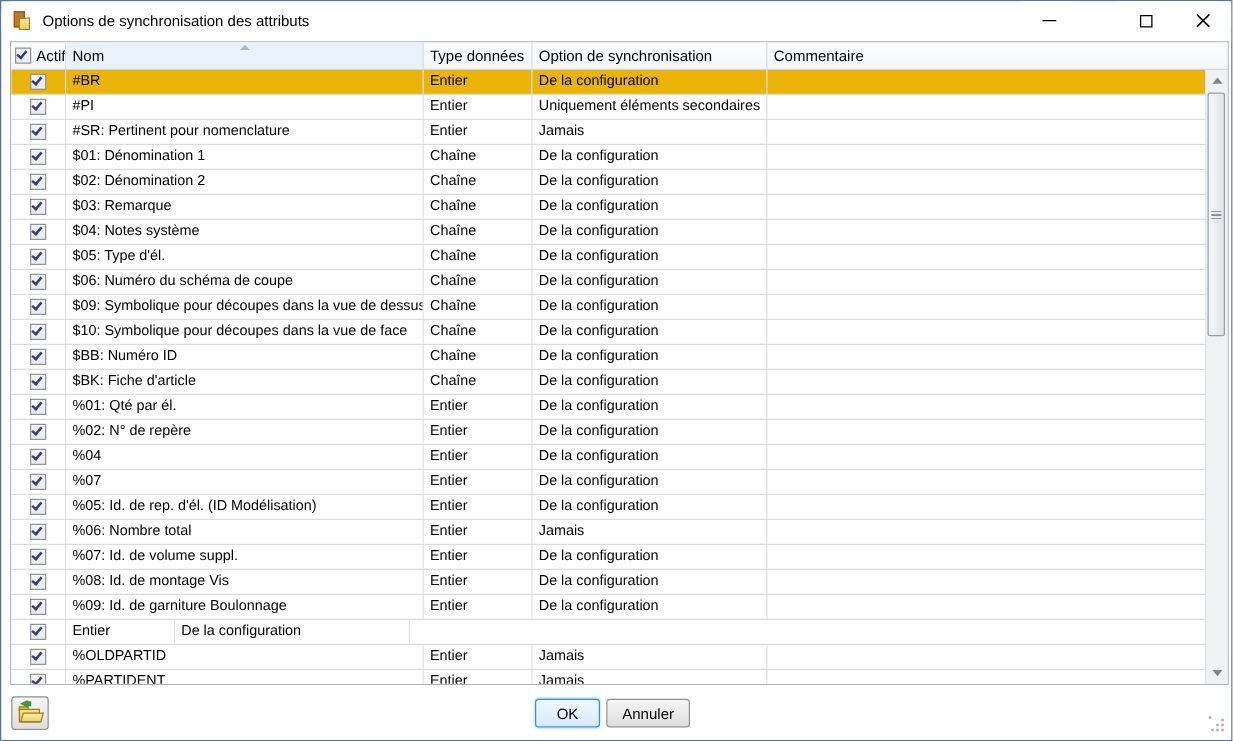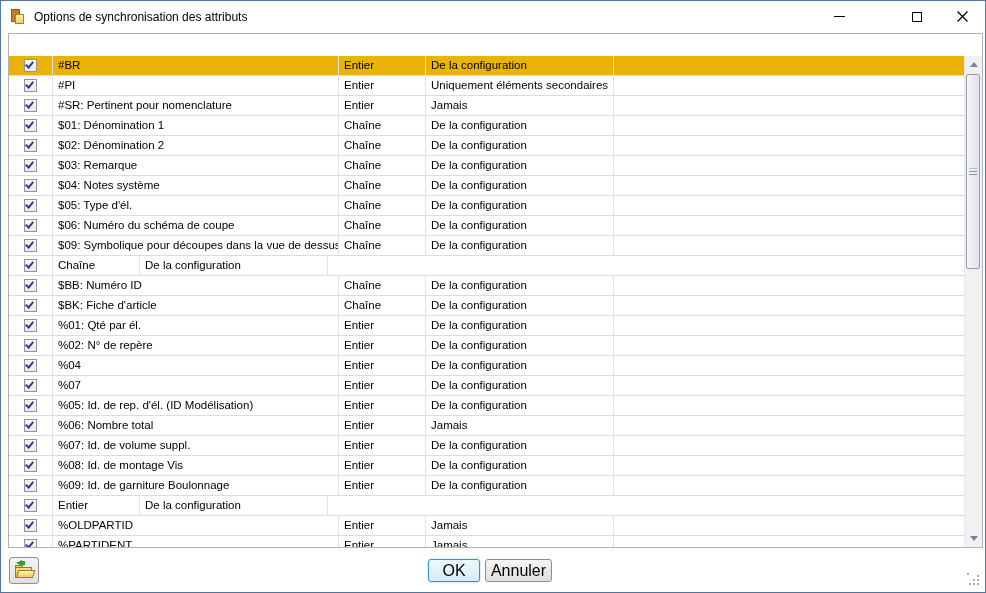--- a/index.html
+++ b/index.html
@@ -53,21 +53,21 @@
   .sb-up { top:0; } .sb-down { bottom:0; }
   .tri-up   { width:0; height:0; border-left:4px solid transparent; border-right:4px solid transparent; border-bottom:5px solid #7b838d; }
   .tri-down { width:0; height:0; border-left:4px solid transparent; border-right:4px solid transparent; border-top:5px solid #7b838d; }
   .sb-thumb { position:absolute; left:1px; right:2px; top:18px; height:195px;
     border:1px solid #98a0ab; border-radius:2px; background:linear-gradient(to right,#f5f6f7,#dfe2e6); }
   .sb-thumb .grip { position:absolute; left:50%; top:50%; width:8px; height:7px; transform:translate(-50%,-50%);
     background:repeating-linear-gradient(#8a939e 0 1px, transparent 1px 3px); }
 
   
   .btn { position:absolute; height:23px; border:1px solid #8e8f8f; border-radius:3px;
-    background:linear-gradient(#f5f5f5,#dfdfdf); display:flex; align-items:center; justify-content:center; font-size:16px; }
+    background:linear-gradient(#f5f5f5,#dfdfdf); display:flex; align-items:center; justify-content:center; font-size:12px; }
   .btn-folder { left:8px; top:556px; width:30px; height:27px; }
   .btn-ok { left:427px; top:558px; width:52px; border:1px solid #2f96de; background:linear-gradient(#f0f8fe,#d6ebfa); box-shadow:0 0 2px #7ec3ef; }
   .btn-cancel { left:484px; top:558px; width:67px; }
 
   .folder-icon { position:relative; width:20px; height:16px; }
   .folder-icon .tab  { position:absolute; left:1px; top:2px; width:8px; height:4px; background:#eec452; border:1px solid #9c7c20; }
   .folder-icon .back { position:absolute; left:1px; top:4px; width:17px; height:11px; background:linear-gradient(#fbe38c,#e9bc46); border:1px solid #9c7c20; }
   .folder-icon .flap { position:absolute; left:2px; top:7px; width:17px; height:8px; background:linear-gradient(#fff0b2,#f2cd5c); border:1px solid #9c7c20; transform:skewX(-16deg); transform-origin:bottom left; }
   .folder-icon .arrow { position:absolute; left:2px; top:-3px; width:0; height:0;
     border-top:3px solid transparent; border-bottom:3px solid transparent; border-right:6px solid #2e9e3a; }
@@ -96,20 +96,41 @@
       <span class="glyph-max"></span>
     </div>
   <div class="win-btn btn-close">
     <svg width="11" height="11" viewBox="0 0 11 11">
         <line x1="0.5" y1="0.5" x2="10.5" y2="10.5" stroke="#000" stroke-width="1.2"></line>
         <line x1="10.5" y1="0.5" x2="0.5" y2="10.5" stroke="#000" stroke-width="1.2"></line>
       </svg>
   </div>
 
   <div class="table">
+    <div class="thead">
+      <div class="th th-actif">
+        <span class="checkbox">
+            <span class="check"></span>
+          </span>
+        <span>Actif</span>
+      </div>
+      <div class="th th-nom">
+        <span>Nom</span>
+        <span class="sort-arrow"></span>
+      </div>
+      <div class="th th-type">
+        <span>Type données</span>
+      </div>
+      <div class="th th-sync">
+        <span>Option de synchronisation</span>
+      </div>
+      <div class="th th-comment">
+        <span>Commentaire</span>
+      </div>
+    </div>
 
     <div class="tbody">
         <div class="row selected">
     <div class="cell c-actif">
       <span class="checkbox">
               <span class="check"></span>
             </span>
     </div>
     <div class="cell c-nom">#BR</div>
     <div class="cell c-type">Entier</div>
@@ -214,20 +235,21 @@
     <div class="cell c-type">Chaîne</div>
     <div class="cell c-sync">De la configuration</div>
     <div class="cell c-comment"></div>
   </div>
         <div class="row">
     <div class="cell c-actif">
       <span class="checkbox">
               <span class="check"></span>
             </span>
     </div>
+    <div class="cell c-nom">$10: Symbolique pour découpes dans la vue de face</div>
     <div class="cell c-type">Chaîne</div>
     <div class="cell c-sync">De la configuration</div>
     <div class="cell c-comment"></div>
   </div>
         <div class="row">
     <div class="cell c-actif">
       <span class="checkbox">
               <span class="check"></span>
             </span>
     </div>

